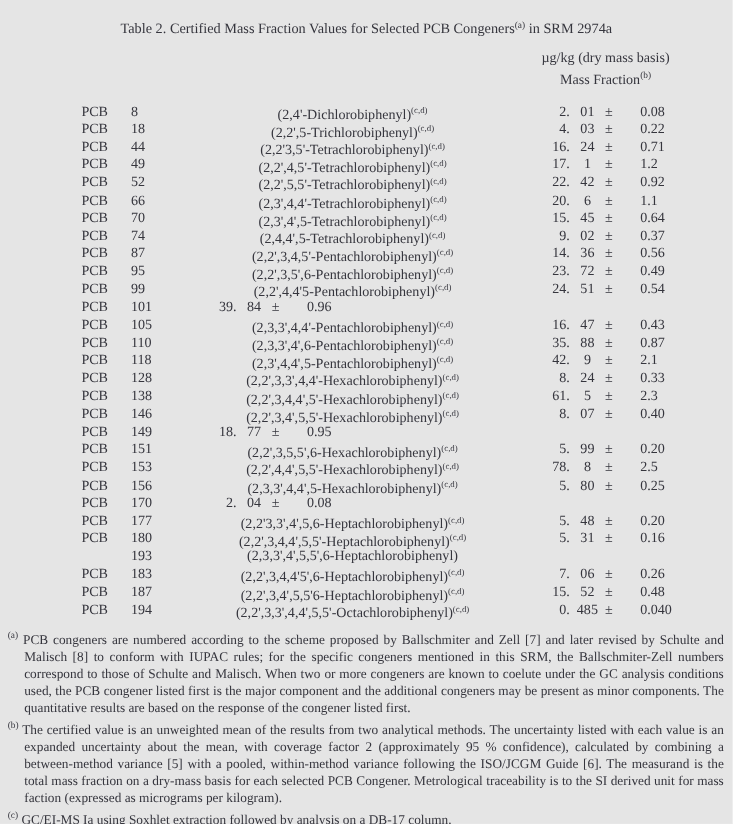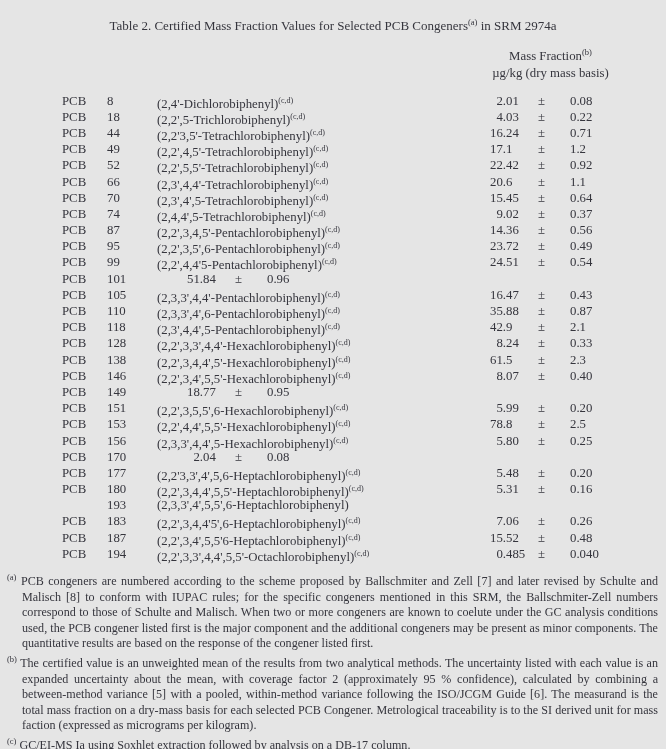--- a/index.html
+++ b/index.html
@@ -28,33 +28,34 @@
     width: 185px;
     margin-left: 458px;
     margin-top: 10px;
     text-align: center;
     font-size: 12.8px;
     line-height: 16px;
   }
   .congener-table {
     margin-top: 12px;
     font-size: 12.8px;
+    padding-left: 12px;
   }
   .row {
     display: flex;
     height: 16.2px;
     line-height: 16.2px;
     white-space: nowrap;
   }
   .c-pcb  { margin-left: 62px; width: 45px; }
   .c-num  { width: 50px; }
-  .c-name { width: 303px; overflow: visible; }
+  .c-name { width: 303px; overflow: visible; text-align: center; }
   .c-name sup { font-size: 8px; }
   .c-int  { width: 46px; text-align: right; }
-  .c-frac { width: 32px; text-align: left; }
+  .c-frac { width: 32px; text-align: center; }
   .c-pm   { width: 32px; text-align: left; }
   .c-unc  { flex: 1; text-align: left; }
   .footnotes {
     margin: 8px 8px 0 7px;
     font-size: 12.1px;
     line-height: 15.6px;
   }
   .footnote {
     padding-left: 15px;
     text-indent: -15px;
@@ -63,22 +64,22 @@
   .footnote sup { font-size: 8.5px; }
 </style>
 </head>
 <body>
 
 <div class="page">
 
   <div class="title"><span>Table 2.  Certified Mass Fraction Values for Selected PCB Congeners</span><sup>(a)</sup><span> in SRM 2974a</span></div>
 
   <div class="col-header">
+    <div>µg/kg (dry mass basis)</div>
     <div><span>Mass Fraction</span><sup>(b)</sup></div>
-    <div>µg/kg (dry mass basis)</div>
   </div>
 
   <div class="congener-table">
       <div class="row">
         <span class="c-pcb">PCB</span>
         <span class="c-num">8</span>
         <span class="c-name">(2,4'-Dichlorobiphenyl)<sup>(c,d)</sup></span>
         <span class="c-int">2.</span>
         <span class="c-frac">01</span>
         <span class="c-pm">±</span>
@@ -170,21 +171,21 @@
         <span class="c-num">99</span>
         <span class="c-name">(2,2',4,4'5-Pentachlorobiphenyl)<sup>(c,d)</sup></span>
         <span class="c-int">24.</span>
         <span class="c-frac">51</span>
         <span class="c-pm">±</span>
         <span class="c-unc">0.54</span>
       </div>
       <div class="row">
         <span class="c-pcb">PCB</span>
         <span class="c-num">101</span>
-        <span class="c-int">51.</span>
+        <span class="c-int">39.</span>
         <span class="c-frac">84</span>
         <span class="c-pm">±</span>
         <span class="c-unc">0.96</span>
       </div>
       <div class="row">
         <span class="c-pcb">PCB</span>
         <span class="c-num">105</span>
         <span class="c-name">(2,3,3',4,4'-Pentachlorobiphenyl)<sup>(c,d)</sup></span>
         <span class="c-int">16.</span>
         <span class="c-frac">47</span>

